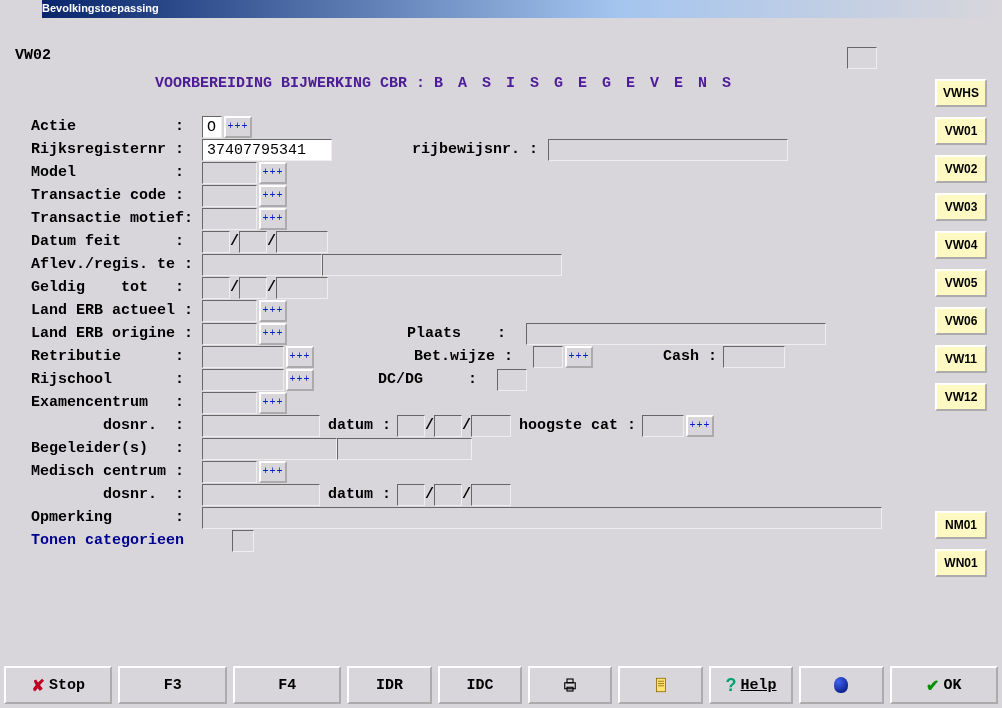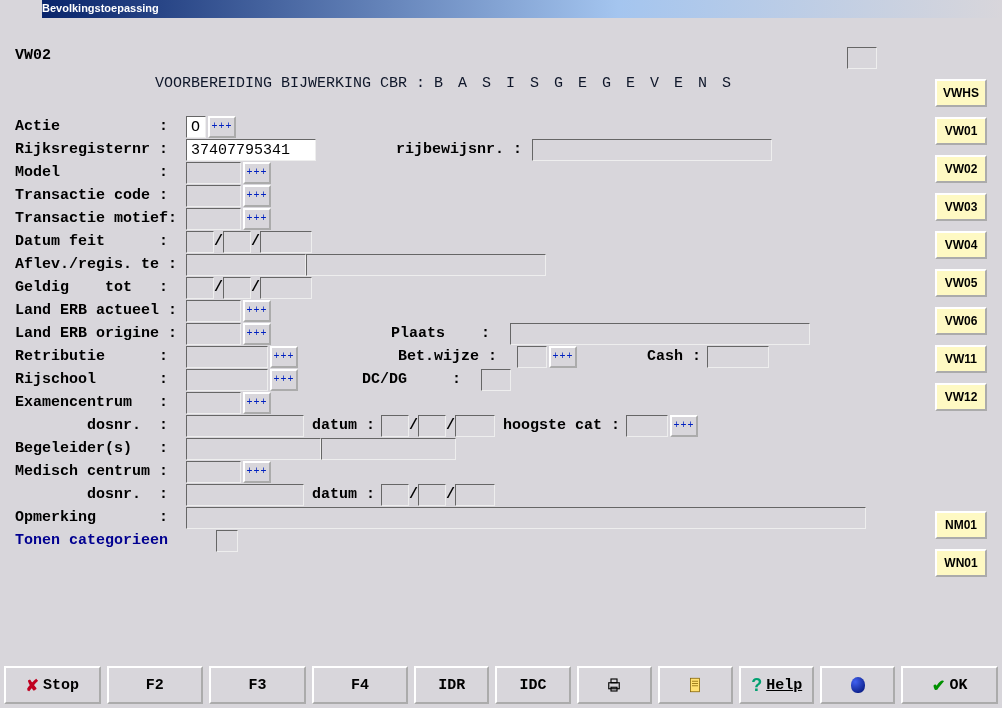--- a/index.html
+++ b/index.html
@@ -29,43 +29,43 @@
   .screen-code {
     position:absolute; top:24px; left:10px;
     font-weight:bold;
   }
   .top-right-box {
     position:absolute; top:24px; right:120px;
     width:30px; height:22px;
   }
   .heading {
     position:absolute; top:52px; left:150px;
-    color:#0f172a;
-    font-weight:normal;
+    color:#4c1d95;
+    font-weight:bold;
     letter-spacing:0;
   }
   .heading .spaced { letter-spacing:3px; }
   .sidebar {
     position:absolute; top:56px; right:10px;
     width:60px;
     display:flex; flex-direction:column; gap:10px;
   }
   .sidebar .gap { height:80px; }
   .win-btn {
     border:2px outset #fff;
     background:#fef9c3;
     text-align:center;
     padding:5px 2px;
     font: bold 12px Tahoma, Arial, sans-serif;
     cursor:pointer;
     margin-left:8px;
   }
   .field-row {
     position:absolute;
-    left:10px;
+    left:26px;
     display:flex; align-items:center; height:23px;
     white-space:pre;
     justify-content:space-between;
   }
   .label { font-weight:bold; }
   .label-blue { color:#000090; font-weight:bold; }
   .input {
     border:1px solid #888;
     border-top-color:#666; border-left-color:#666;
     border-bottom-color:#eee; border-right-color:#eee;
@@ -299,23 +299,20 @@
   </div>
 
 </div>
 
 <div class="footer">
   <div class="fbtn big">
     <span class="x-red">✘</span>
     <span class="mono">Stop</span>
   </div>
   <div class="fbtn big">
-      <span class="mono">F2</span>
-    </div>
-  <div class="fbtn big">
       <span class="mono">F3</span>
     </div>
   <div class="fbtn big">
       <span class="mono">F4</span>
     </div>
   <div class="fbtn">
       <span class="mono">IDR</span>
     </div>
   <div class="fbtn">
       <span class="mono">IDC</span>

